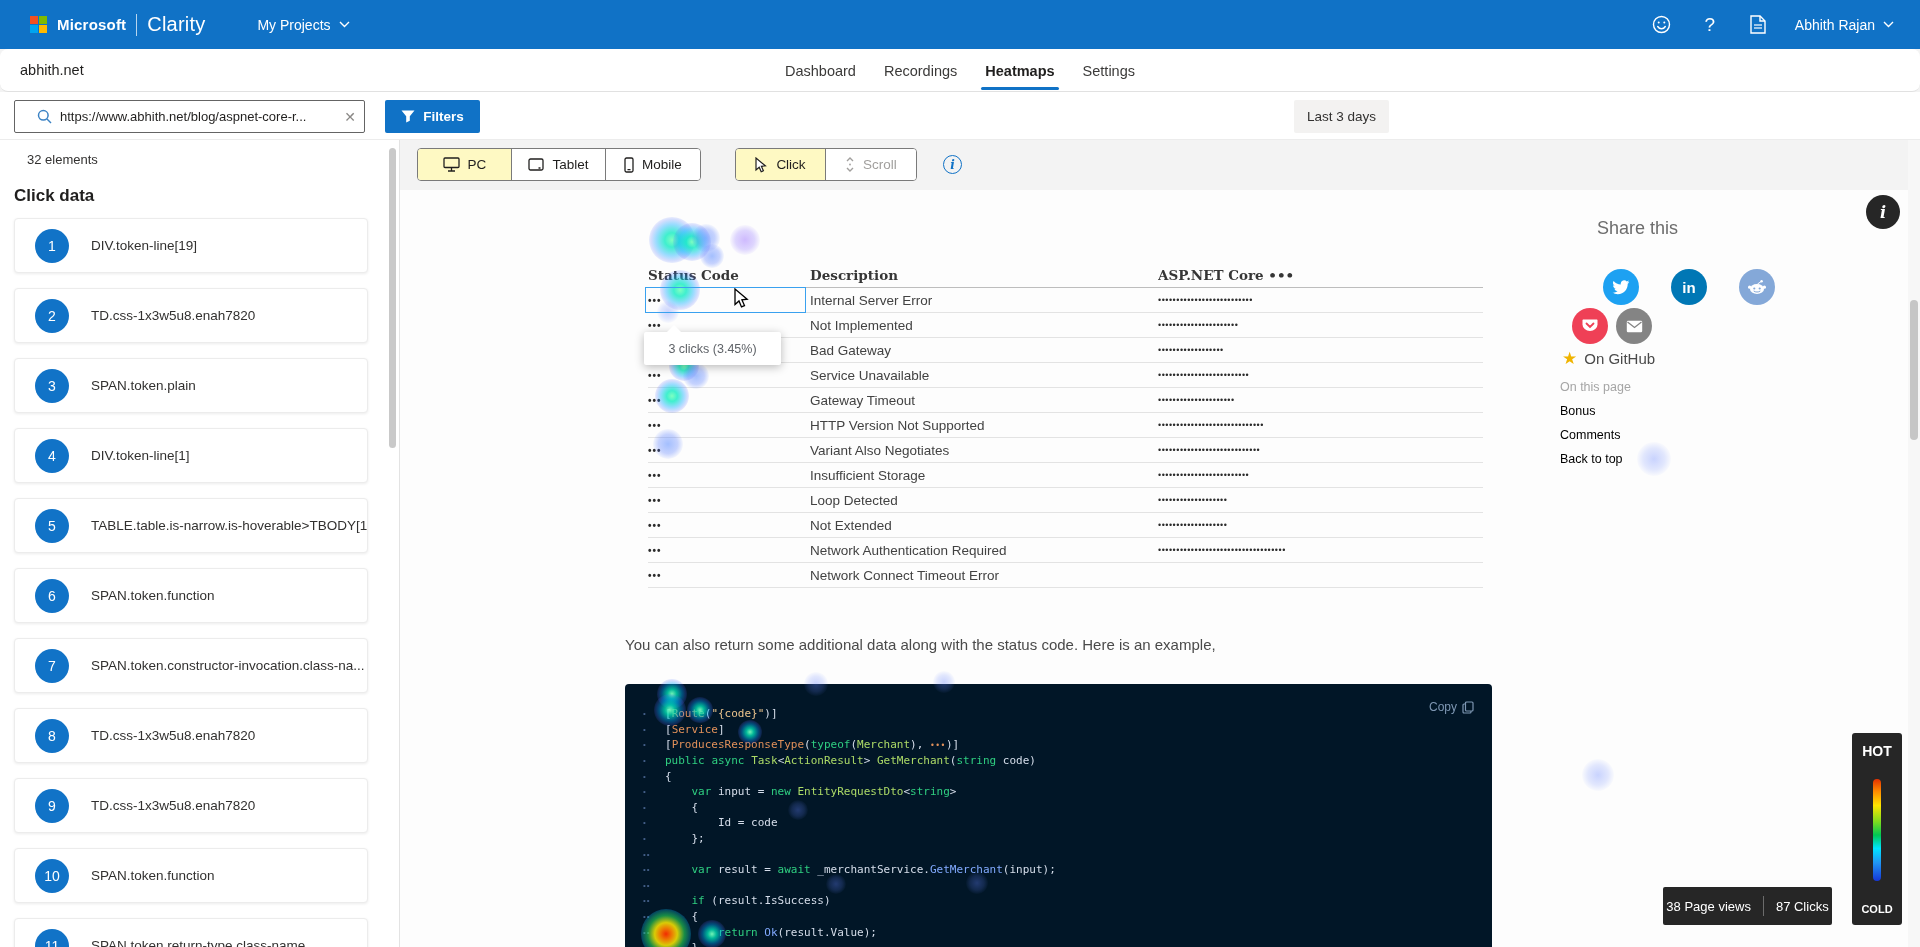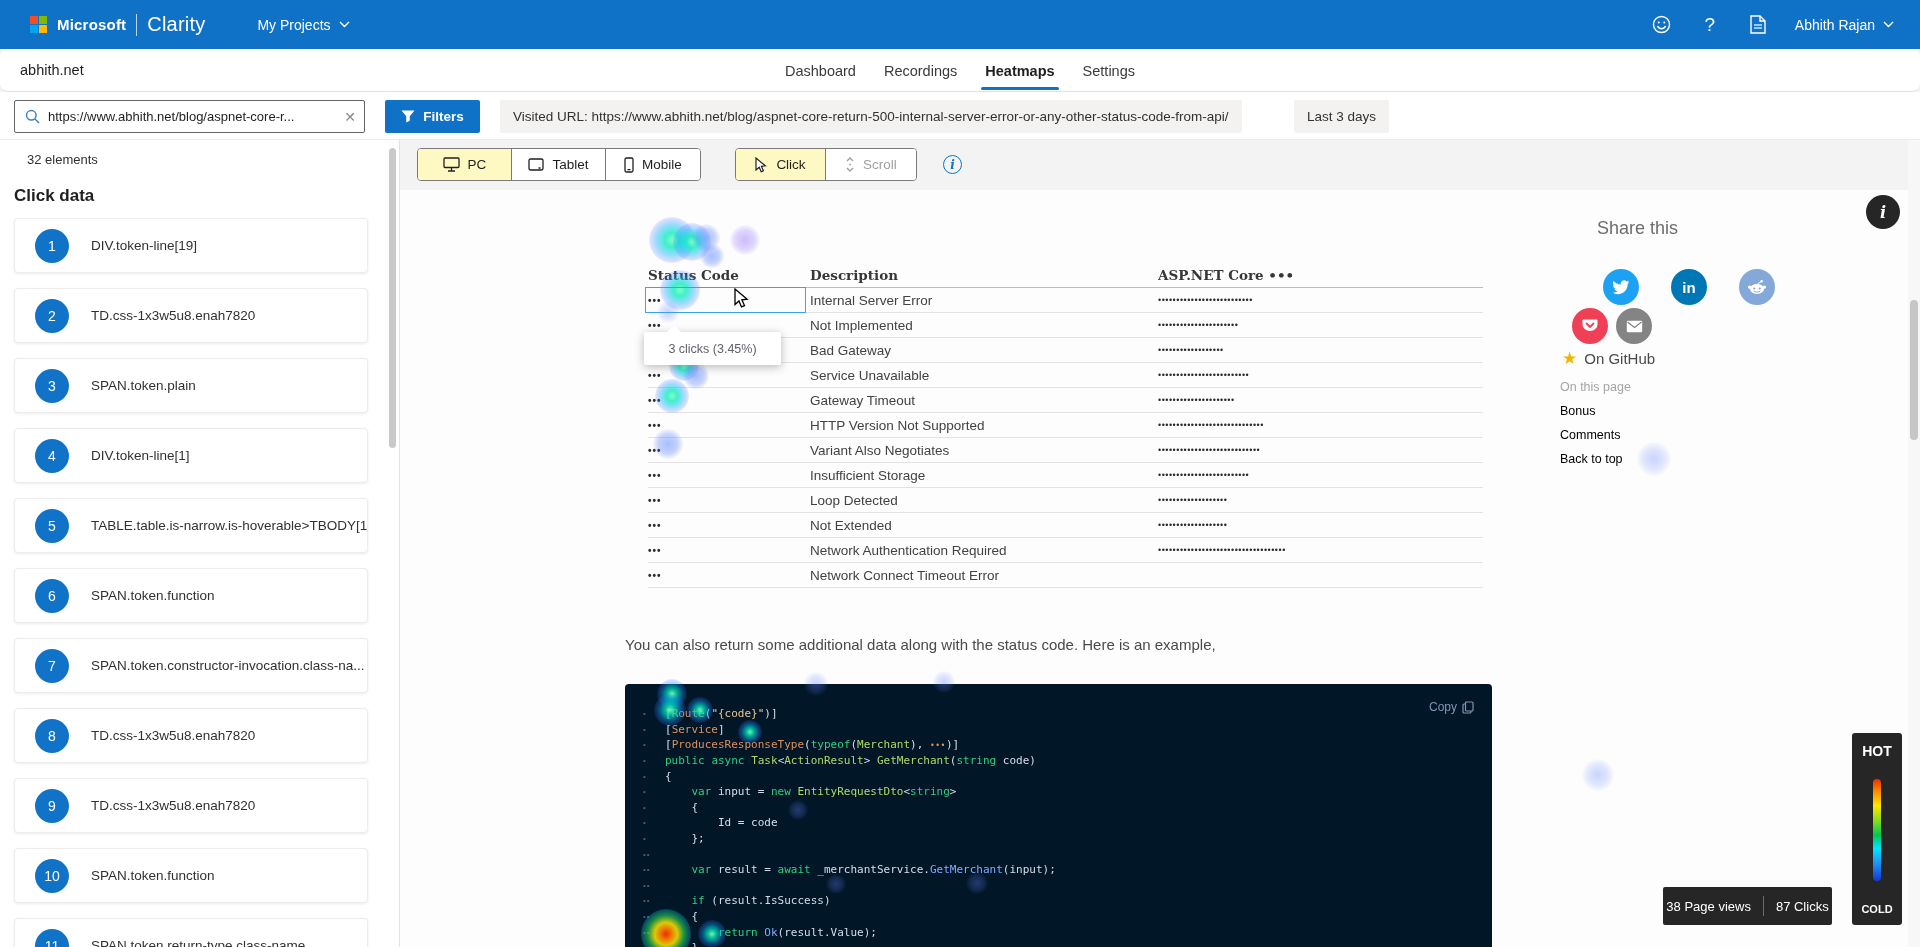--- a/index.html
+++ b/index.html
@@ -28,21 +28,21 @@
     display:flex; align-items:center; gap:28px; }
   .tab { font-size:14.5px; color:#3b3a39; height:43px; display:flex; align-items:center; cursor:pointer; position:relative; }
   .tab.active { font-weight:700; color:#201f1e; }
   .tab.active::after { content:""; position:absolute; left:-4px; right:-4px; bottom:2px; height:3px;
     background:#1072c6; border-radius:2px; }
 
   
   .filterbar { position:absolute; left:0; top:92px; width:1920px; height:48px; background:#fff;
     border-bottom:1px solid #ececec; display:flex; align-items:center; }
   .searchbox { position:absolute; left:14px; top:8px; width:351px; height:33px; border:1px solid #646464;
-    border-radius:2px; background:#fff; display:flex; align-items:center; padding:0 8px 0 10px; gap:8px; }
+    border-radius:2px; background:#fff; display:flex; align-items:center; padding:0 8px 0 22px; gap:8px; }
   .searchbox input { border:none; outline:none; flex:1; font-size:13px; color:#201f1e;
     font-family:"Liberation Sans",sans-serif; background:transparent; }
   .x-ico { color:#8a8886; font-size:14px; cursor:pointer; }
   .filters-btn { position:absolute; left:385px; top:8px; width:95px; height:33px; background:#1072c6; color:#fff;
     border:none; border-radius:2px; font-size:13.5px; font-weight:600; display:flex; align-items:center;
     justify-content:center; gap:8px; cursor:pointer; font-family:"Liberation Sans",sans-serif; }
   .chip { position:absolute; top:8px; height:33px; background:#f3f2f1; border-radius:2px; display:flex;
     align-items:center; font-size:13.5px; color:#323130; padding:0 13px; white-space:nowrap; }
   .chip.visited { left:500px; }
   .chip.daterange { left:1294px; }
@@ -219,23 +219,20 @@
         </svg>
       <input value="https://www.abhith.net/blog/aspnet-core-r..." style="">
       <span class="x-ico">✕</span>
     </div>
     <button class="filters-btn">
       <svg width="14" height="13" viewBox="0 0 14 13">
           <path d="M0.5 0.5h13L8.8 6.2v4.6l-3.6 1.7V6.2z" fill="#fff"></path>
         </svg>
       <span>Filters</span>
     </button>
-    <div class="chip visited">
-      <span>Visited URL: https://www.abhith.net/blog/aspnet-core-return-500-internal-server-error-or-any-other-status-code-from-api/</span>
-    </div>
     <div class="chip daterange">
       <span>Last 3 days</span>
     </div>
   </div>
 
   <div class="sidebar">
     <div class="elements-count">32 elements</div>
     <div class="click-heading">Click data</div>
     <div class="s-list">
         <div class="s-card">

